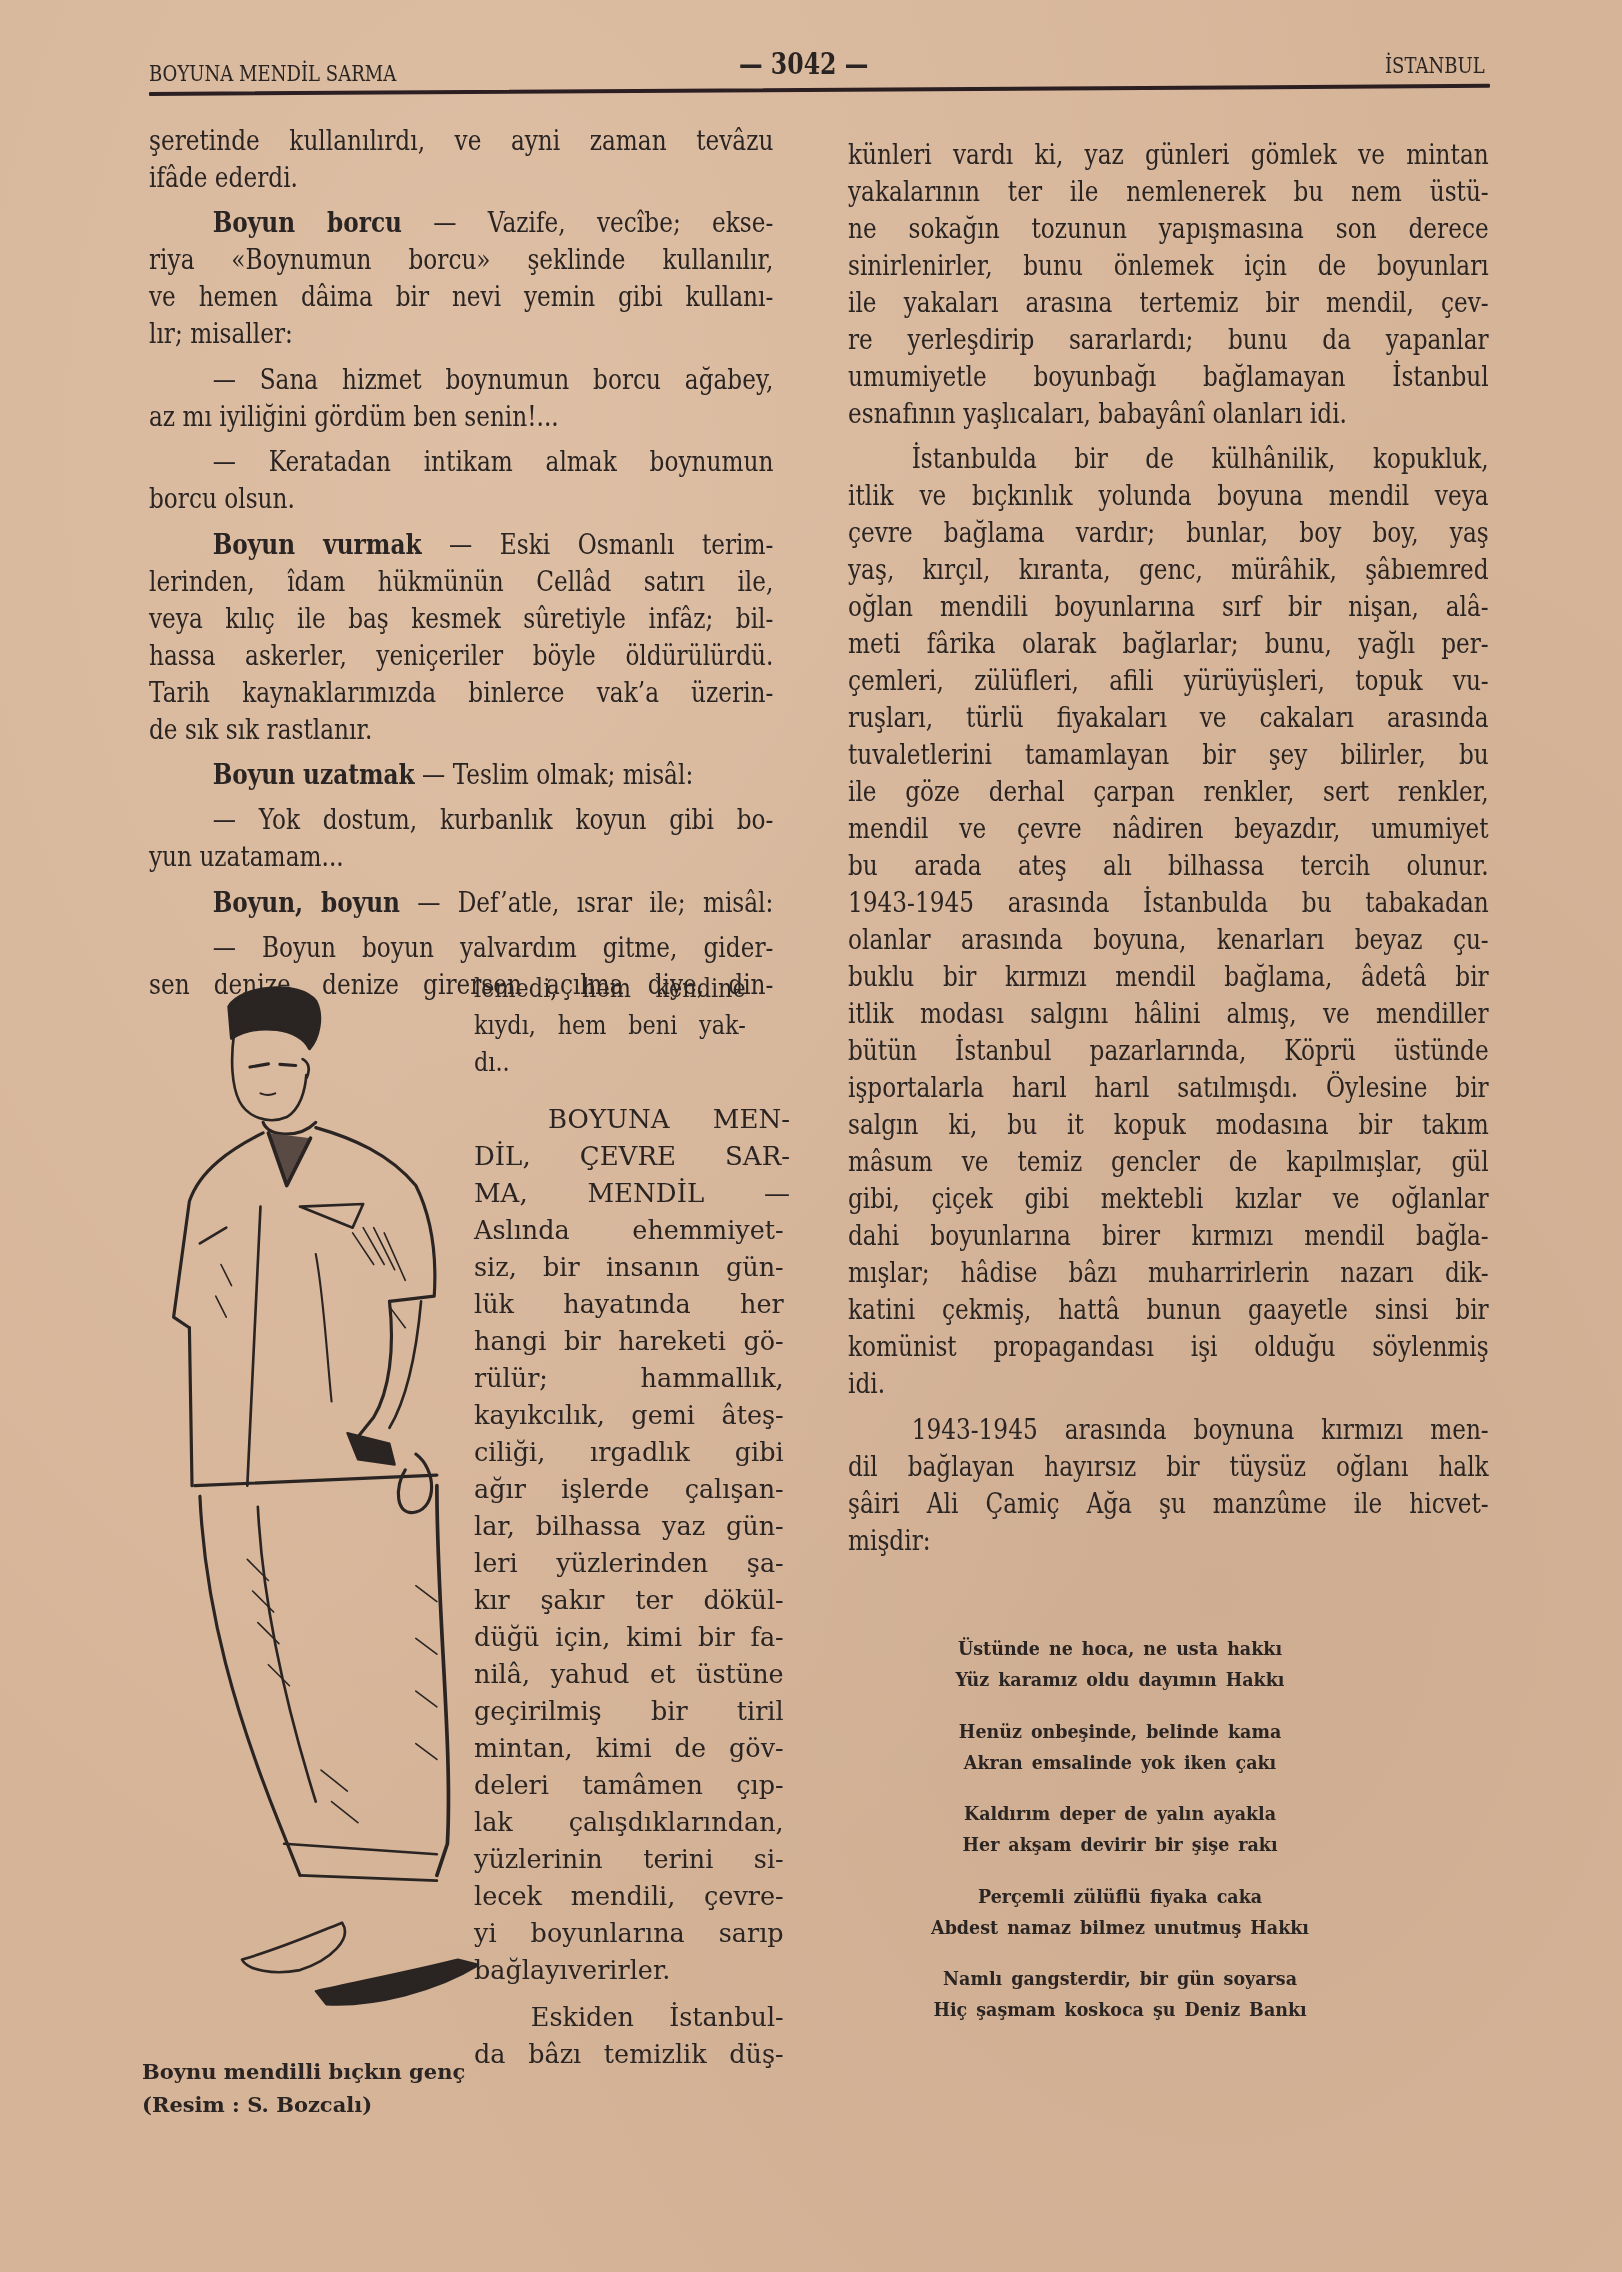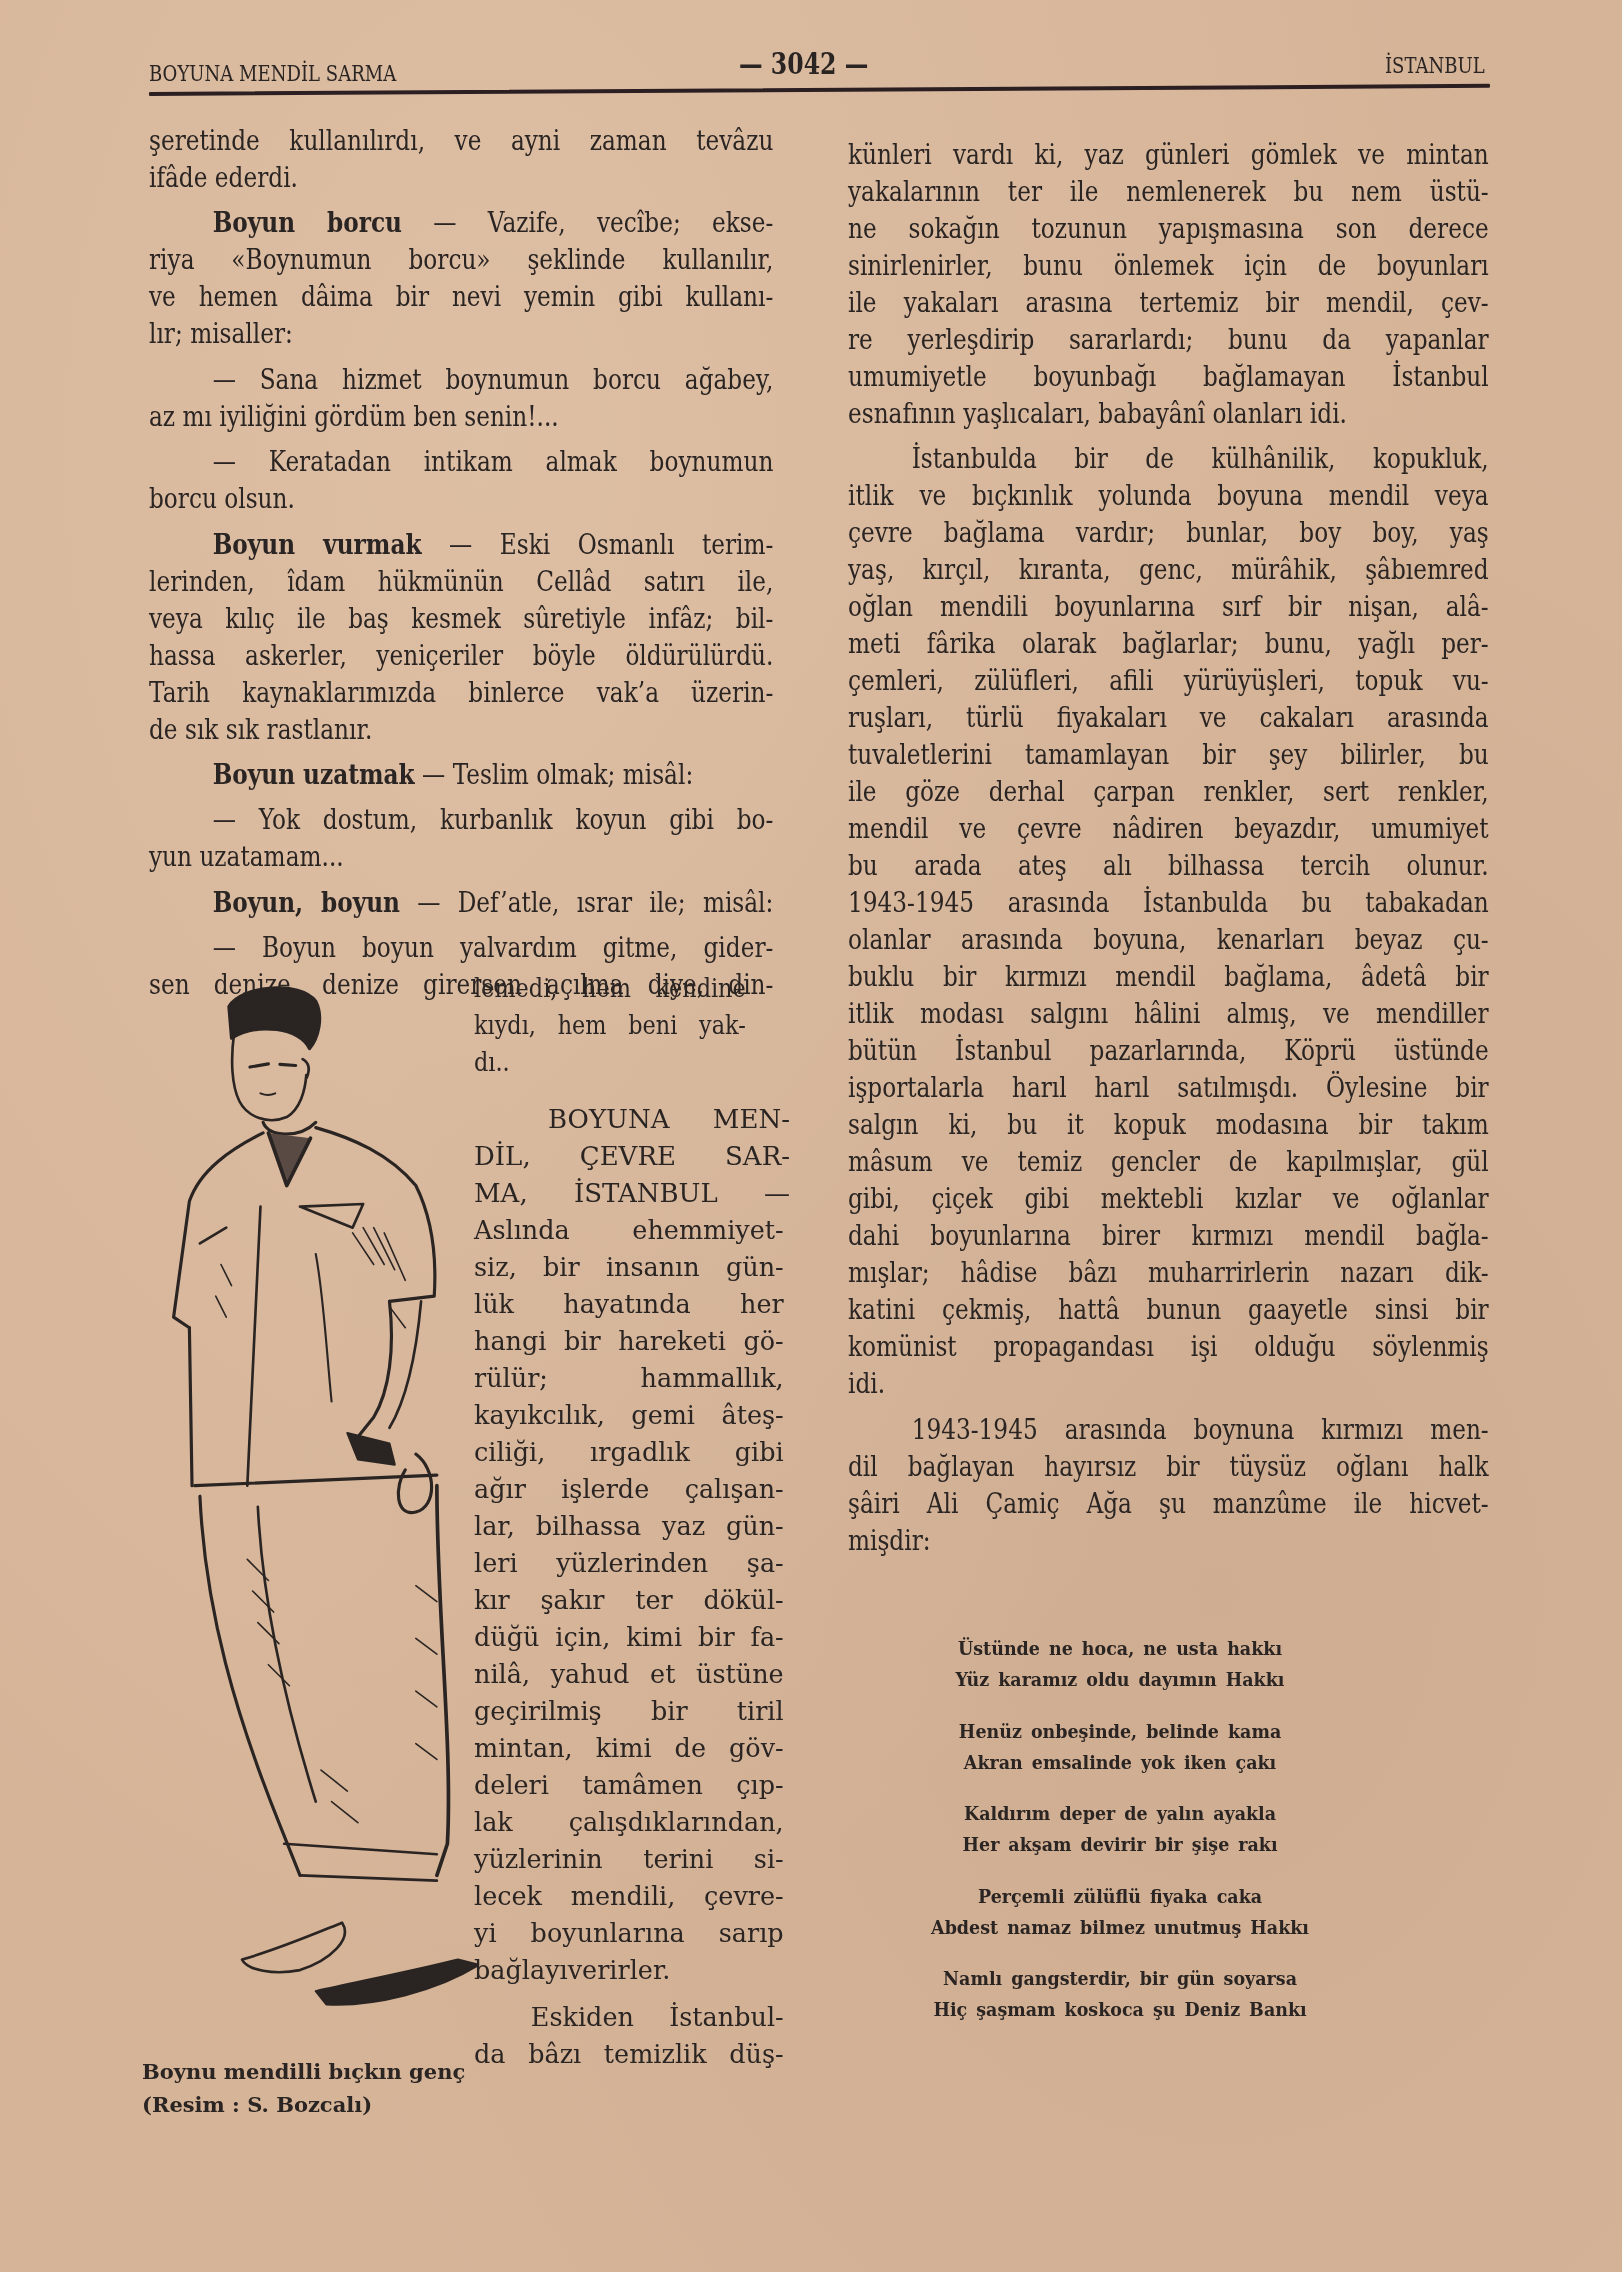--- a/index.html
+++ b/index.html
@@ -152,21 +152,21 @@
     <div>(Resim : S. Bozcalı)</div>
   </div>
 
   <div class="side">
     <span class="line" style="transform:scaleX(0.86);transform-origin:left top;">lemedi, hem kendine</span>
     <span class="line" style="transform:scaleX(0.86);transform-origin:left top;">kıydı, hem beni yak-</span>
     <span class="line last" style="transform:scaleX(0.86);transform-origin:left top;">dı..</span>
     <div style="height:20px"></div>
     <span class="line hd" style="padding-left:74px">BOYUNA MEN-</span>
     <span class="line hd">DİL, ÇEVRE SAR-</span>
-    <span class="line hd">MA, İSTANBUL —</span>
+    <span class="line hd">MA, MENDİL —</span>
     <div class="narrowish">
       <span class="line">Aslında ehemmiyet-</span>
       <span class="line">siz, bir insanın gün-</span>
       <span class="line">lük hayatında her</span>
       <span class="line">hangi bir hareketi gö-</span>
       <span class="line">rülür; hammallık,</span>
       <span class="line">kayıkcılık, gemi âteş-</span>
       <span class="line">ciliği, ırgadlık gibi</span>
       <span class="line">ağır işlerde çalışan-</span>
       <span class="line">lar, bilhassa yaz gün-</span>

